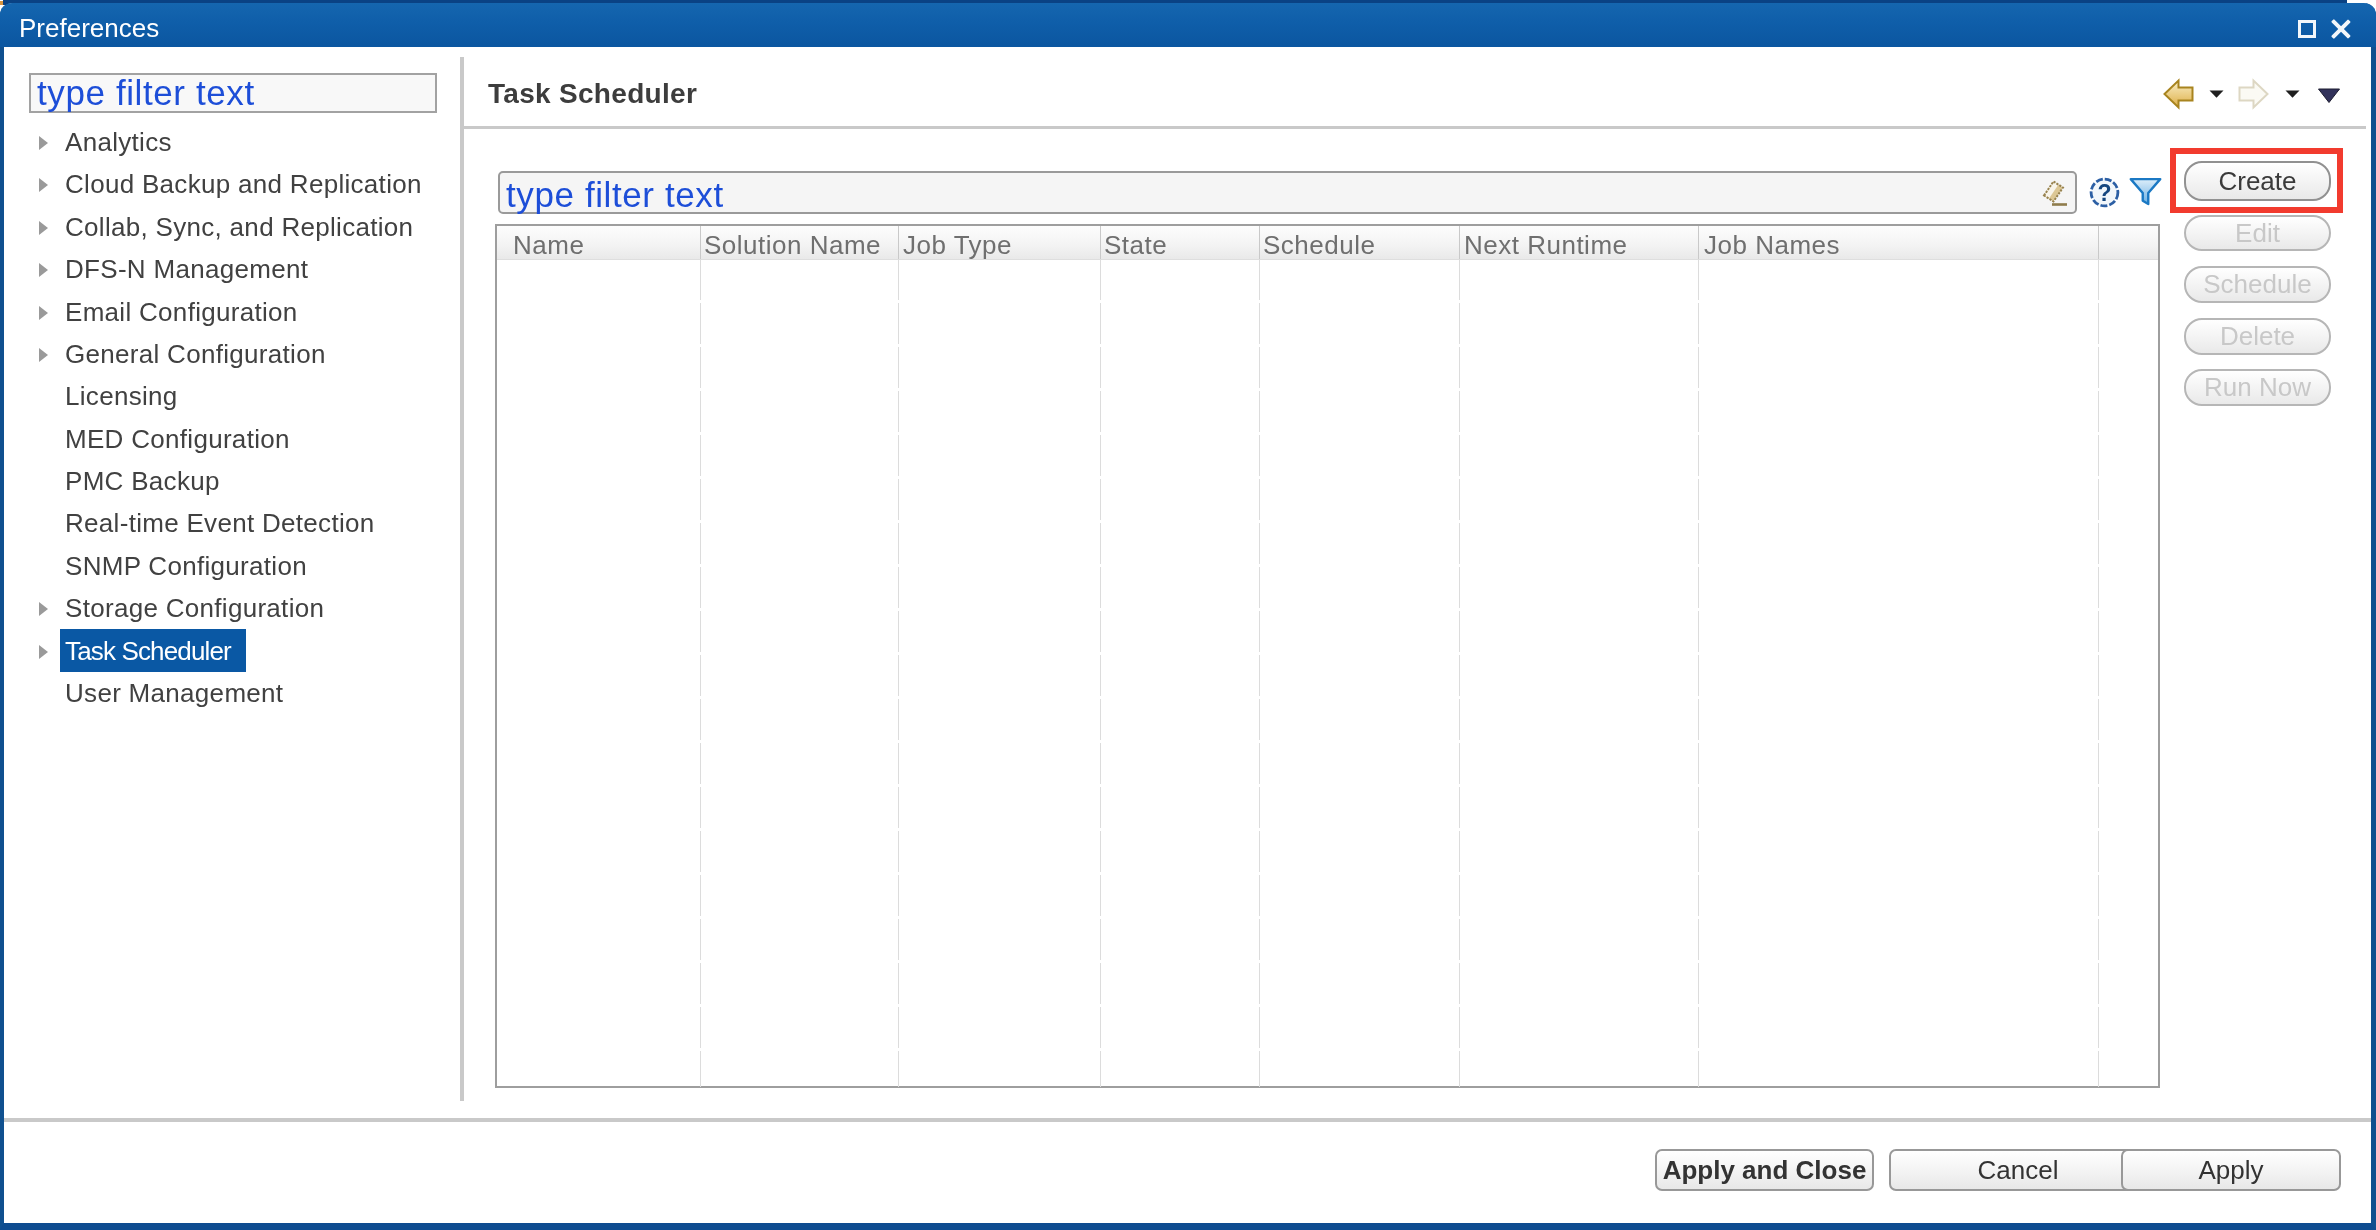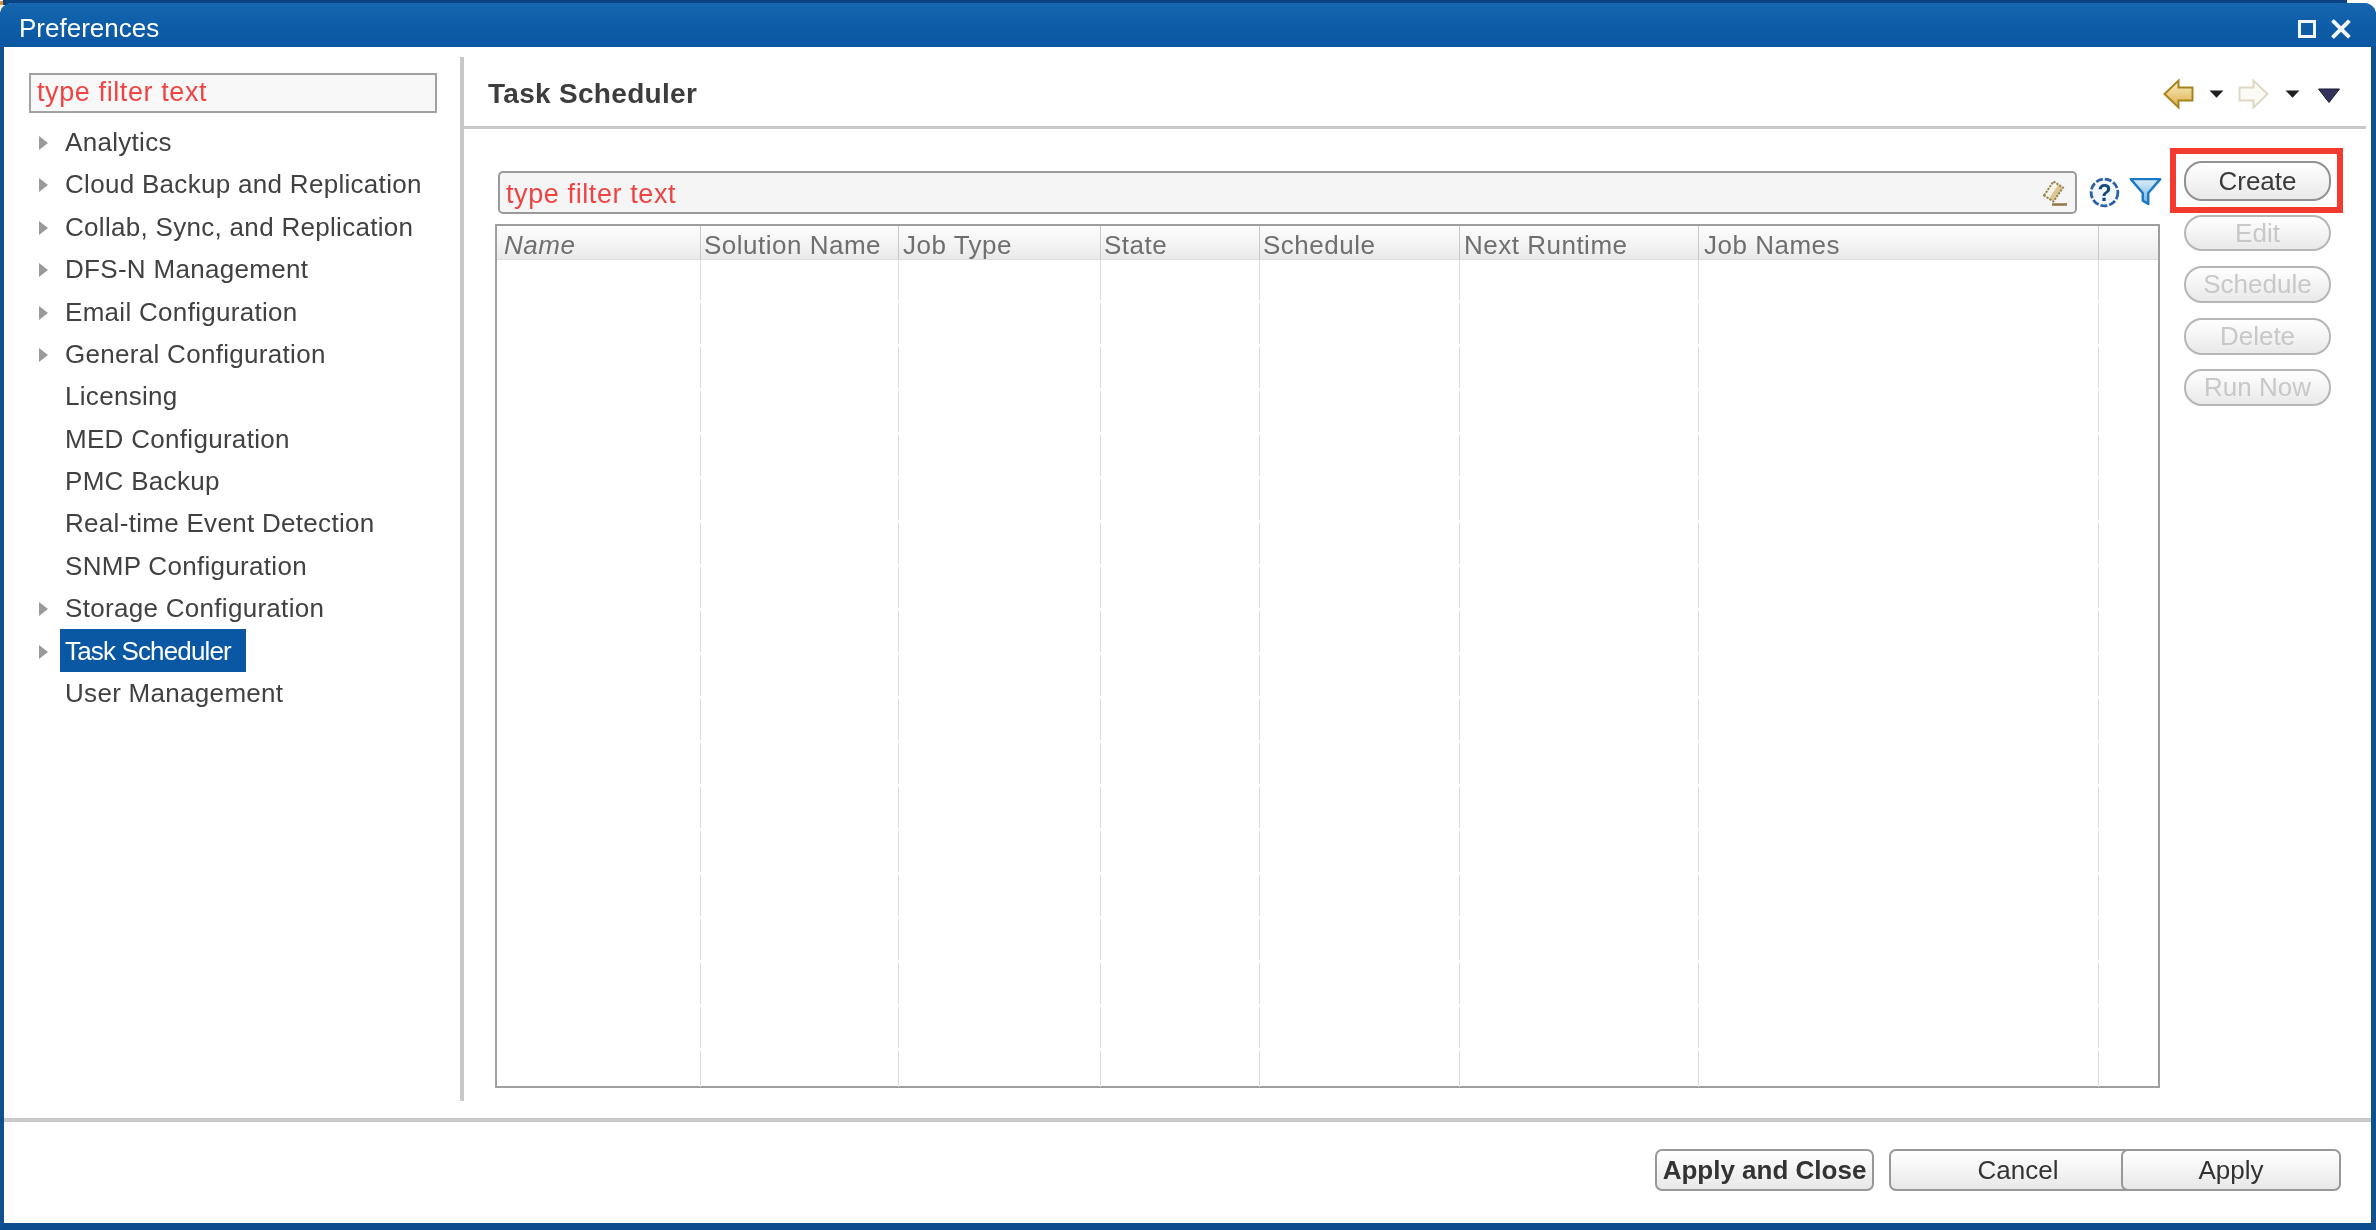--- a/index.html
+++ b/index.html
@@ -15,21 +15,21 @@
        background:linear-gradient(#1566af 0%,#0f5ea9 45%,#0b56a0 100%);}
   .title{left:19px;top:15px;font-size:26px;color:#fff;line-height:27px;}
   .maxbtn{left:2298px;top:20px;width:12px;height:12px;border:3px solid #f2f6fa;}
   .xwrap{left:2330px;top:18px;width:21px;height:21px;}
   .xbar{position:absolute;left:9px;top:-1px;width:3.6px;height:24px;background:#f2f6fa;border-radius:1px;}
   .x1{transform:rotate(45deg);} .x2{transform:rotate(-45deg);}
 
   
   .lfilter{left:29px;top:73px;width:408px;height:40px;box-sizing:border-box;
        border:2px solid #a2a2a2;background:#f8f8f8;}
-  .ph{color:#ef4444;font-size:27px;line-height:27px;letter-spacing:0.6px;}
+  .ph{color:#1d4ed8;font-size:35px;line-height:27px;letter-spacing:0.6px;}
   .treetxt{font-size:26px;line-height:27px;color:#414141;white-space:pre;letter-spacing:0.3px;}
   .arr{width:0;height:0;border-left:9px solid #9a9a9a;border-top:7.5px solid transparent;border-bottom:7.5px solid transparent;}
   .sel{left:60px;top:629px;width:186px;height:43px;background:#0a58a4;}
 
   
   .sash{left:460px;top:57px;width:4px;height:1044px;background:#c9c9c9;}
   .hsep1{left:464px;top:126px;width:1902px;height:3px;background:#c9c9c9;}
   .hsep2{left:4px;top:1118px;width:2367px;height:4px;background:#c9c9c9;}
 
   .h1{left:488px;top:80px;font-size:28px;font-weight:bold;color:#3d3d3d;line-height:28px;letter-spacing:0.3px;}
@@ -142,21 +142,21 @@
 
   <div class="abs redrect"></div>
   <div class="abs btn" style="left:2184px;top:161px;width:147px;height:40px;line-height:36px;">Create</div>
   <div class="abs btn dis" style="left:2184px;top:215px;width:147px;height:36px;line-height:32px;">Edit</div>
   <div class="abs btn dis" style="left:2184px;top:266px;width:147px;height:37px;line-height:33px;">Schedule</div>
   <div class="abs btn dis" style="left:2184px;top:318px;width:147px;height:37px;line-height:33px;">Delete</div>
   <div class="abs btn dis" style="left:2184px;top:369px;width:147px;height:37px;line-height:33px;">Run Now</div>
 
   <div class="abs tbl"></div>
   <div class="abs thead">
-    <div class="hl" style="left:7px;font-style:italic;">Name</div>
+    <div class="hl" style="left:16px;">Name</div>
     <div class="hl" style="left:207px;">Solution Name</div>
     <div class="hl" style="left:406px;">Job Type</div>
     <div class="hl" style="left:607px;">State</div>
     <div class="hl" style="left:766px;">Schedule</div>
     <div class="hl" style="left:967px;">Next Runtime</div>
     <div class="hl" style="left:1207px;">Job Names</div>
   </div>
 
   <div class="abs vlineh" style="left:700px;top:226px;height:33px;"></div>
   <div class="abs vlineh" style="left:898px;top:226px;height:33px;"></div>

